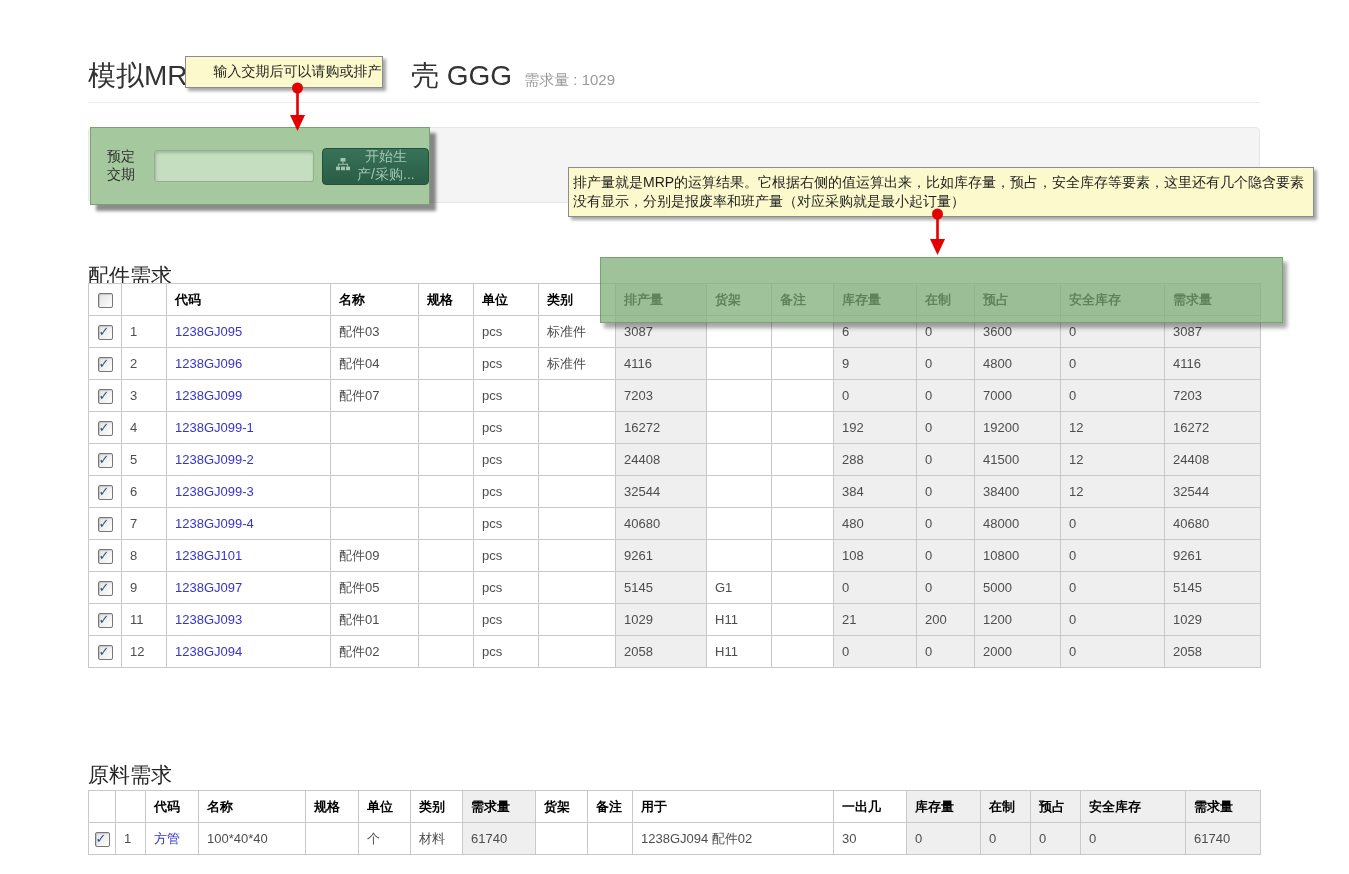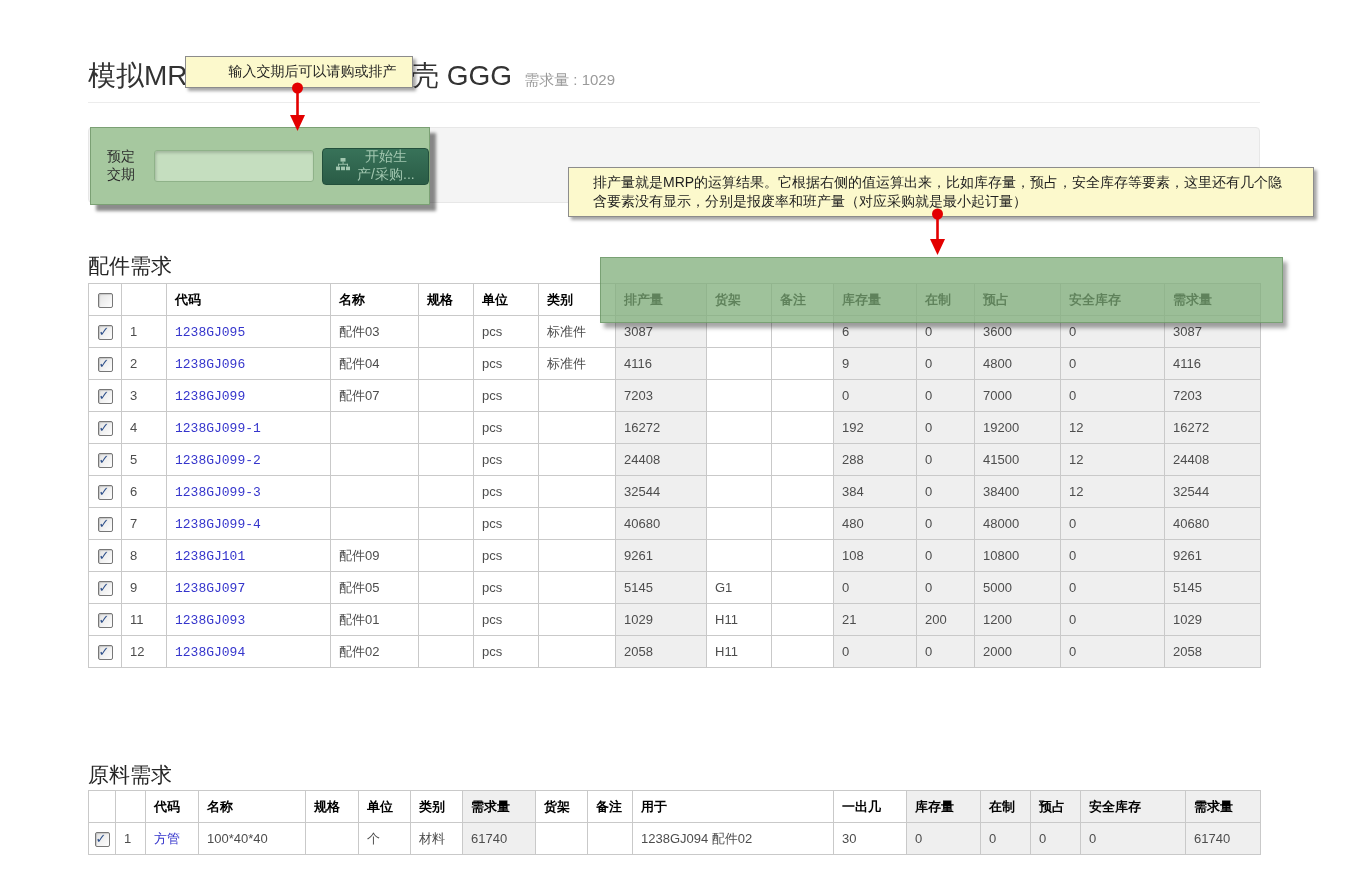--- a/index.html
+++ b/index.html
@@ -24,44 +24,44 @@
         font-size:14px;color:#2e2e2e;padding:0 6px;box-sizing:border-box;}
   .start-btn{margin-left:8px;height:37px;padding:0 13px;cursor:pointer;
         background:linear-gradient(var(--button-green,#387259),#2a5c46);
         border:1px solid #23503c;border-radius:4px;color:#a2c7b0;font-size:14px;
         display:flex;align-items:center;gap:7px;font-family:inherit;}
   .sitemap-icon{display:inline-block;}
 
   
   .tooltip{position:absolute;background:var(--highlight-yellow,#fcf9cc);border:1px solid #8c8c8c;
         box-shadow:3px 3px 3px rgba(0,0,0,0.35);font-size:14px;color:#1e1e1e;box-sizing:border-box;z-index:5;}
-  .tooltip1{left:185px;top:56px;width:228px;height:32px;display:flex;align-items:center;justify-content:center;padding-left:27px;}
-  .tooltip2{left:568px;top:167px;width:746px;padding:5px 24px;line-height:19px;}
+  .tooltip1{left:185px;top:56px;width:198px;height:32px;display:flex;align-items:center;justify-content:center;padding-left:27px;}
+  .tooltip2{left:568px;top:167px;width:746px;padding:5px 4px;line-height:19px;}
   .arrow{position:absolute;z-index:6;}
 
   
   .green-overlay{position:absolute;left:600px;top:257px;width:683px;height:66px;box-sizing:border-box;
         background:rgba(127,174,121,0.75);border:1px solid rgba(96,138,90,0.6);
         box-shadow:4px 5px 4px rgba(0,0,0,0.35);z-index:4;}
 
   
   .section-title{position:absolute;left:88px;font-size:21px;color:#262626;}
-  #parts-title{top:252px;}
+  #parts-title{top:262px;}
   #materials-title{top:751px;margin-top:10px;}
 
   table.grid{position:absolute;left:88px;width:1172px;border-collapse:collapse;table-layout:fixed;
         background:#fff;font-size:13px;color:#4d4d4d;z-index:2;}
   #parts-table{top:283px;}
   #materials-table{top:790px;}
   .grid th,.grid td{border:1px solid #c9c9c9;padding:0 8px;height:32px;text-align:left;
         overflow:hidden;white-space:nowrap;box-sizing:border-box;}
   .grid th{color:#000000;font-weight:bold;background:#fff;}
   .grid .gray{background:var(--row-gray,#efefef);}
   .grid td.chk,.grid th.chk{text-align:center;padding:0;}
-  .grid a{color:var(--link-blue,#3535cc);text-decoration:none;font-family:Liberation Mono, monospace;}
+  .grid a{color:var(--link-blue,#3535cc);text-decoration:none;}
 
   .chkbox{display:inline-block;width:13px;height:13px;border:1px solid #777;border-radius:2px;
         background:linear-gradient(135deg,#e3e3e3,#fdfdfd);position:relative;vertical-align:middle;
         box-shadow:inset 1px 1px 1px rgba(0,0,0,0.15);cursor:pointer;}
   .chkbox.checked::after{content:"\2713";position:absolute;left:0px;top:-2px;font-size:13px;
         font-weight:bold;color:#2d4f8a;}
 </style>
 </head>
 <body>
 

